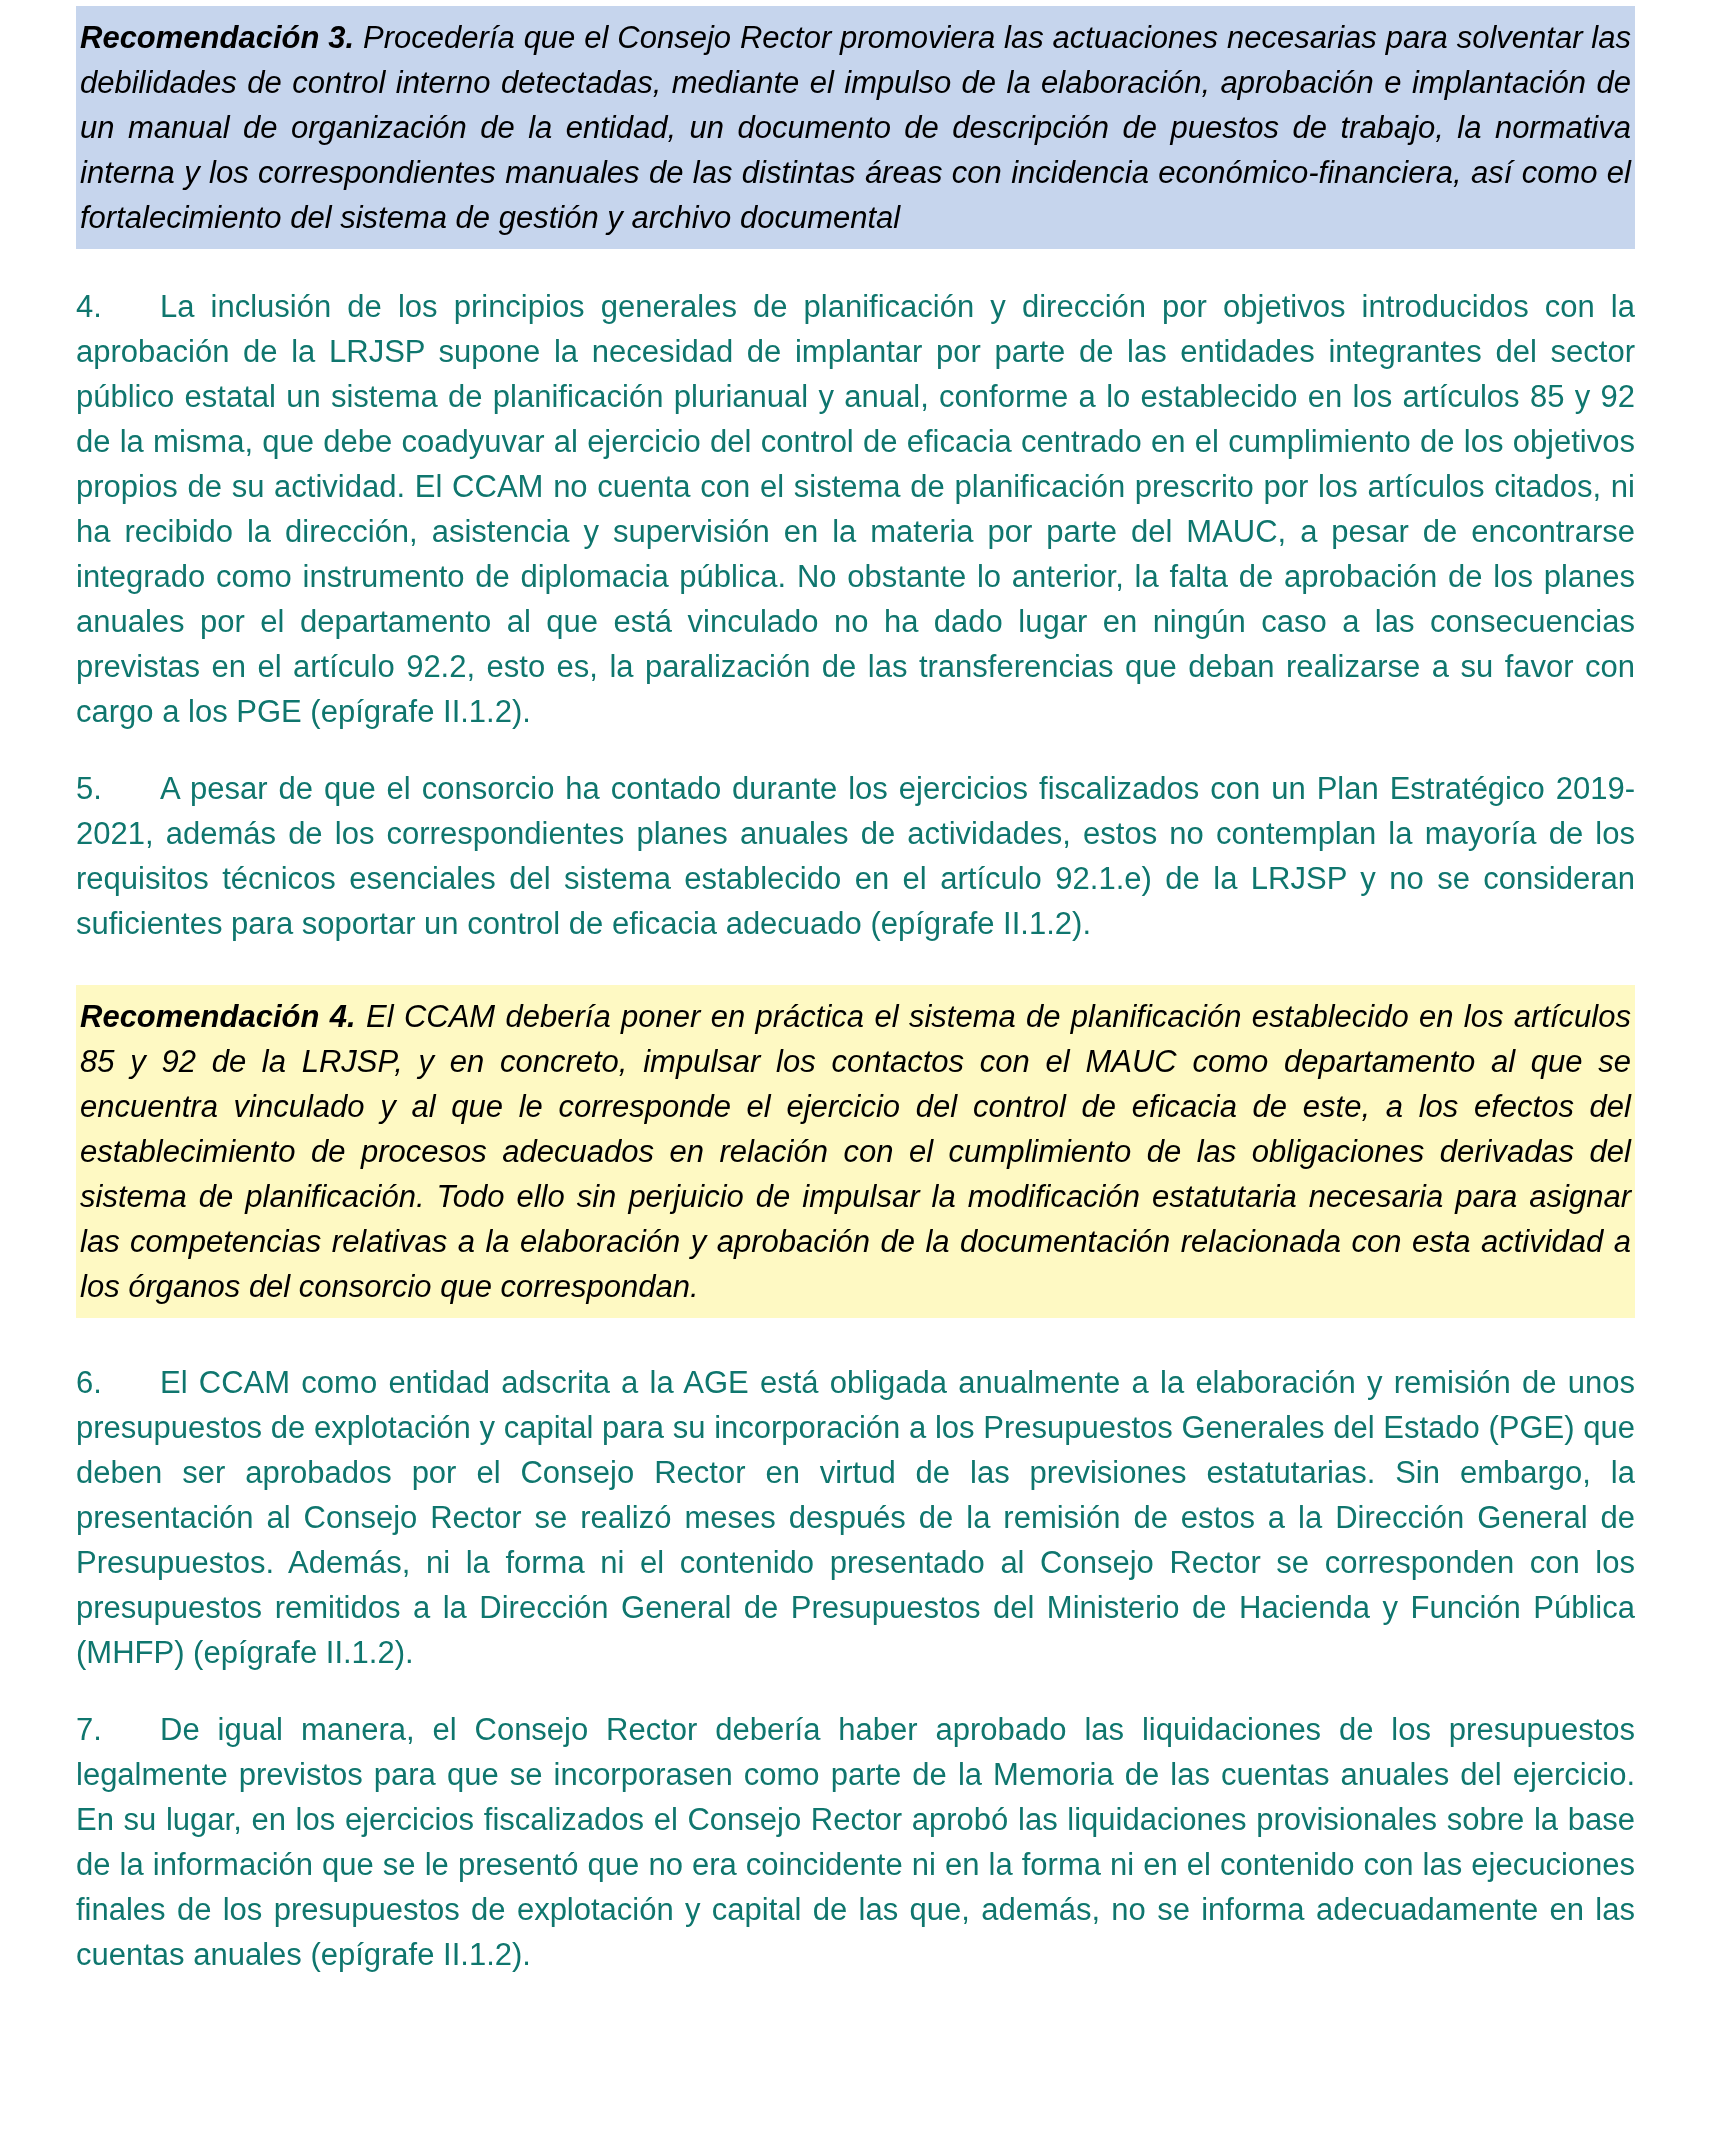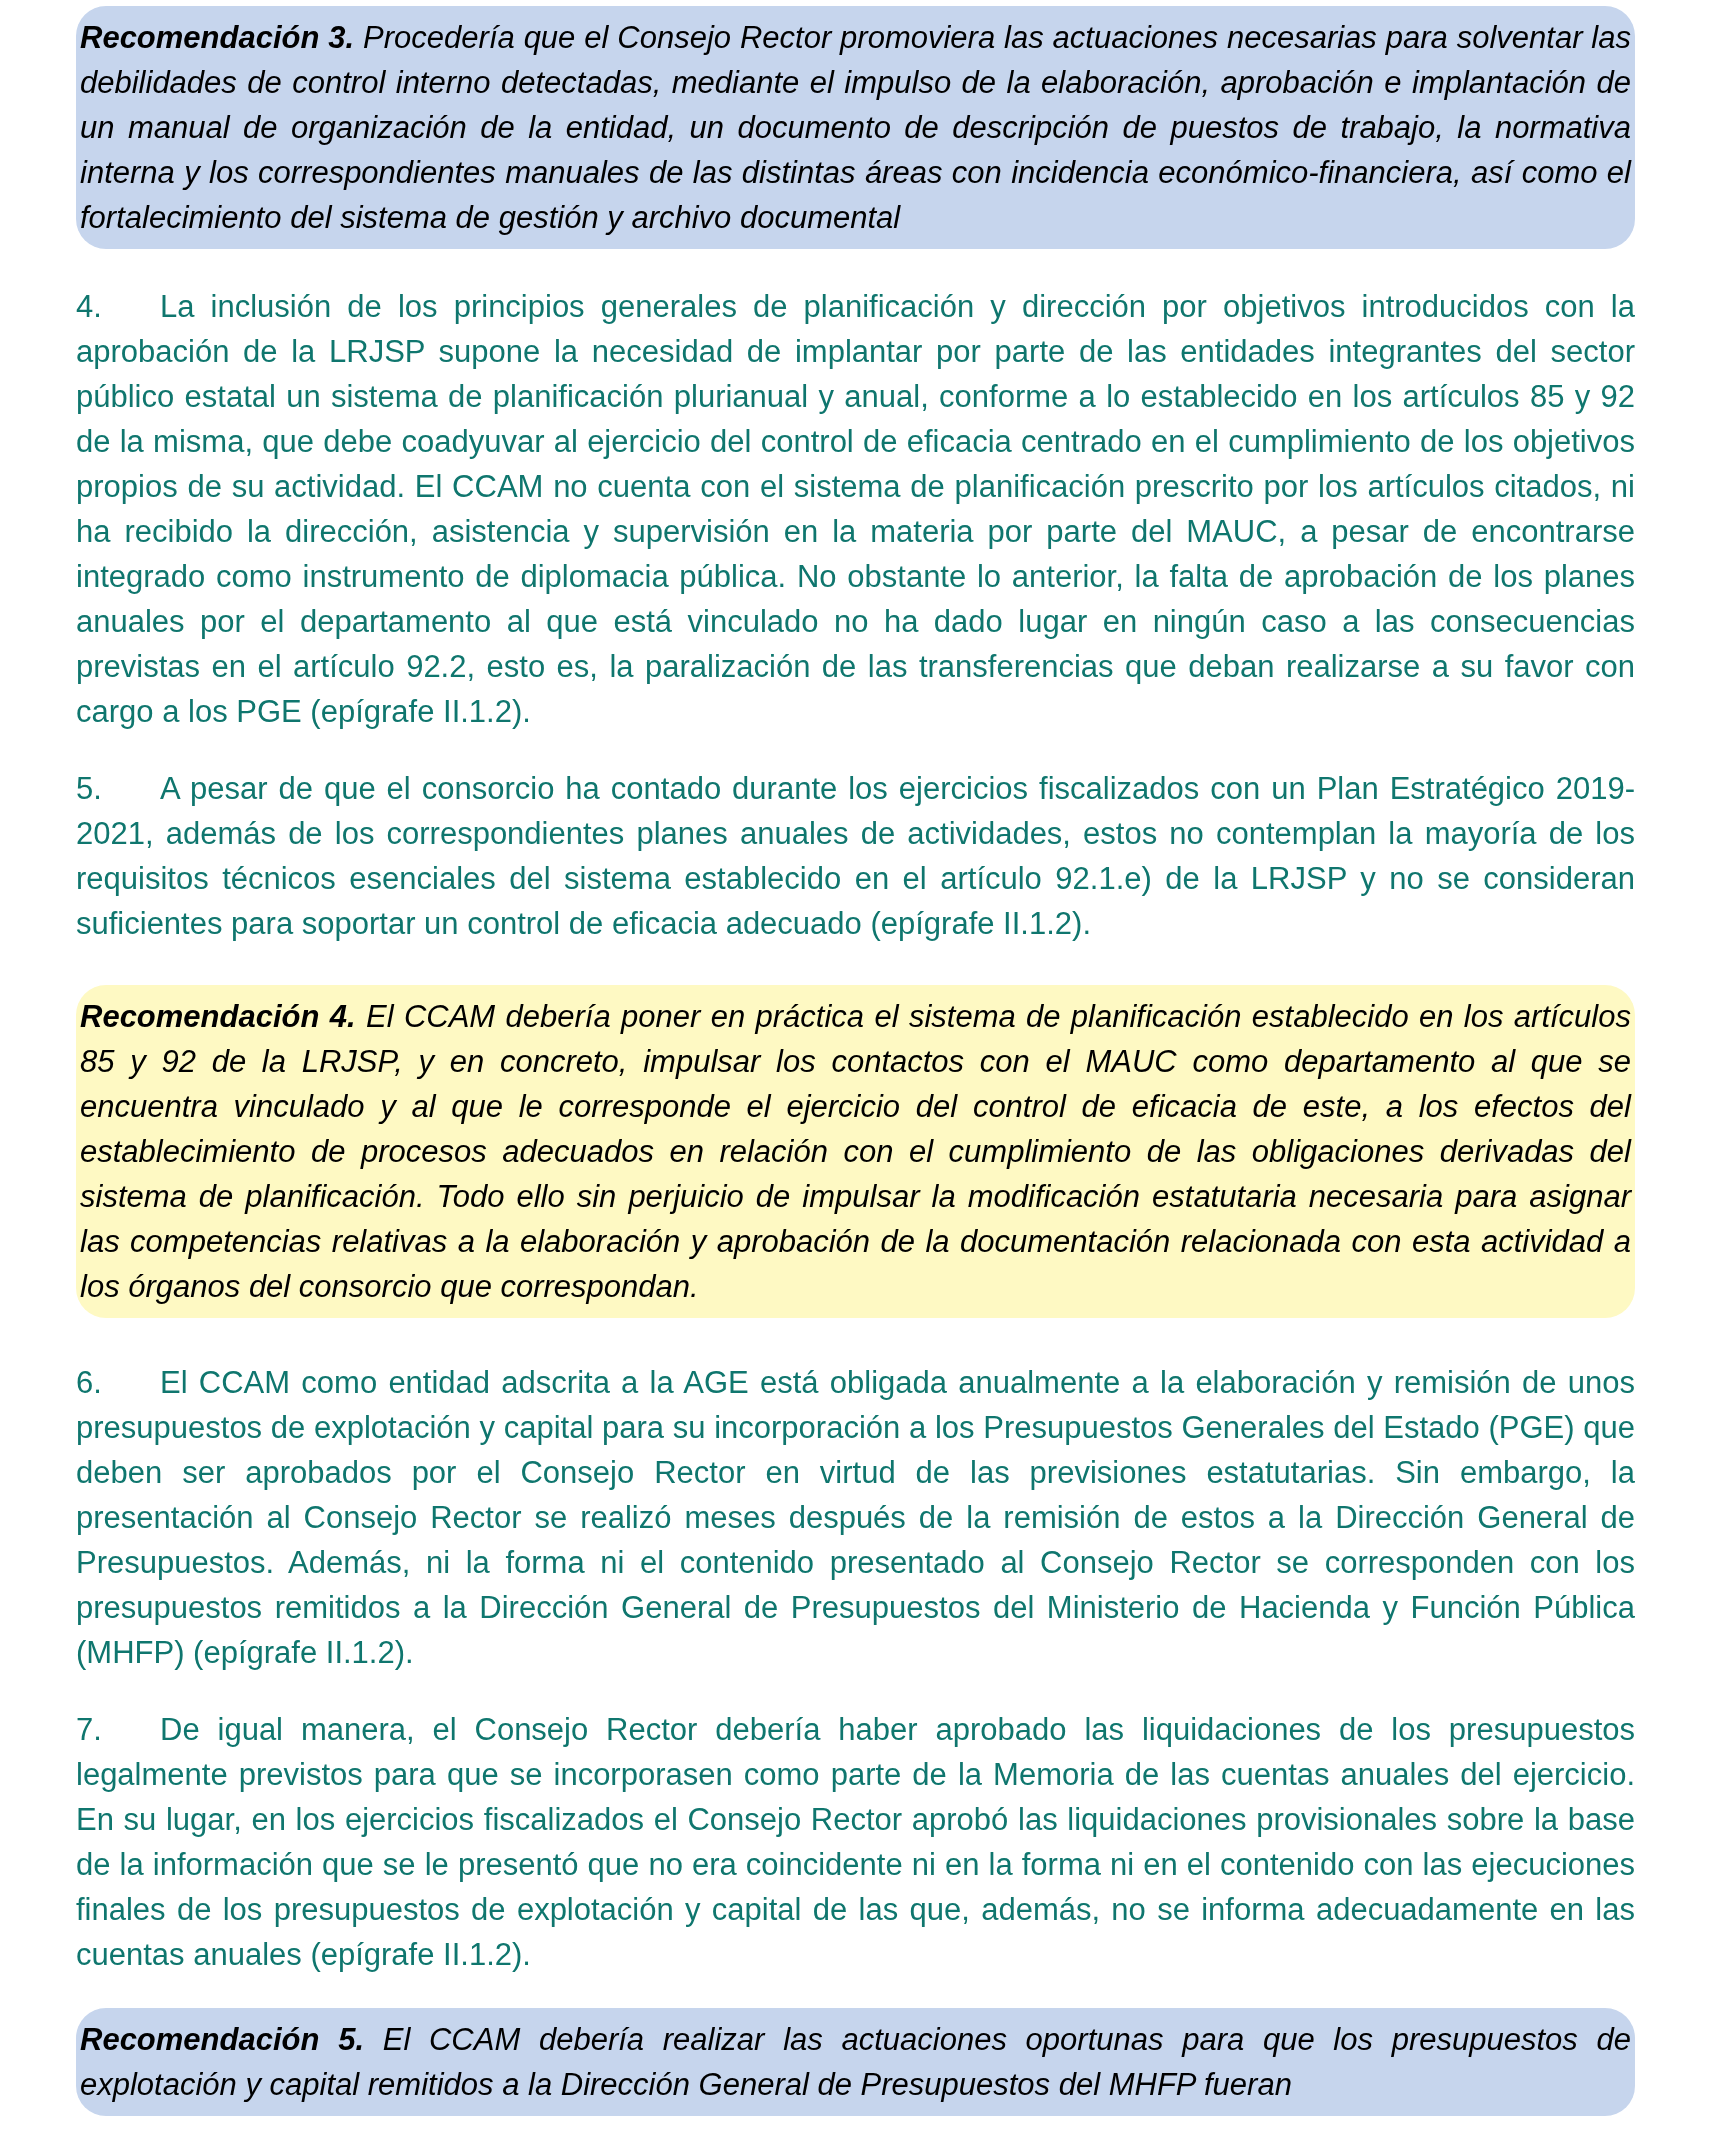--- a/index.html
+++ b/index.html
@@ -57,21 +57,20 @@
     background: #c6d5ed;
     font-size: 31px;
     line-height: 45px;
     text-align: justify;
     text-justify: inter-word;
     font-style: italic;
     margin: 0 0 31px 0;
     padding: 8.9px 4px 8.9px 4px;
     box-sizing: content-box;
     color: #000000;
-    border-radius: 30px;
   }
   .reco .lead {
     font-weight: bold;
     font-style: italic;
   }
   .sp-after-reco3 { margin-bottom: 35px; }
   .sp-after-p4 { margin-bottom: 32px; }
   .sp-after-p5 { margin-bottom: 39px; }
   .sp-after-reco4 { margin-bottom: 42px; }
   .sp-after-p6 { margin-bottom: 32px; }
@@ -100,19 +99,16 @@
     </div>
 
     <p class="para sp-after-p6">
       <span class="num">6.</span><span>El CCAM como entidad adscrita a la AGE está obligada anualmente a la elaboración y remisión de unos presupuestos de explotación y capital para su incorporación a los Presupuestos Generales del Estado (PGE) que deben ser aprobados por el Consejo Rector en virtud de las previsiones estatutarias. Sin embargo, la presentación al Consejo Rector se realizó meses después de la remisión de estos a la Dirección General de Presupuestos. Además, ni la forma ni el contenido presentado al Consejo Rector se corresponden con los presupuestos remitidos a la Dirección General de Presupuestos del Ministerio de Hacienda y Función Pública (MHFP) (epígrafe II.1.2).</span>
     </p>
 
     <p class="para sp-after-p7">
       <span class="num">7.</span><span>De igual manera, el Consejo Rector debería haber aprobado las liquidaciones de los presupuestos legalmente previstos para que se incorporasen como parte de la Memoria de las cuentas anuales del ejercicio. En su lugar, en los ejercicios fiscalizados el Consejo Rector aprobó las liquidaciones provisionales sobre la base de la información que se le presentó que no era coincidente ni en la forma ni en el contenido con las ejecuciones finales de los presupuestos de explotación y capital de las que, además, no se informa adecuadamente en las cuentas anuales (epígrafe II.1.2).</span>
     </p>
 
-    <div class="reco" style="background: rgb(198, 213, 237);">
-      <span class="lead">Recomendación 5.</span><span> El CCAM debería realizar las actuaciones oportunas para que los presupuestos de explotación y capital remitidos a la Dirección General de Presupuestos del MHFP fueran</span>
-    </div>
 
   </div>
 </div>
 
 
 </body></html>

